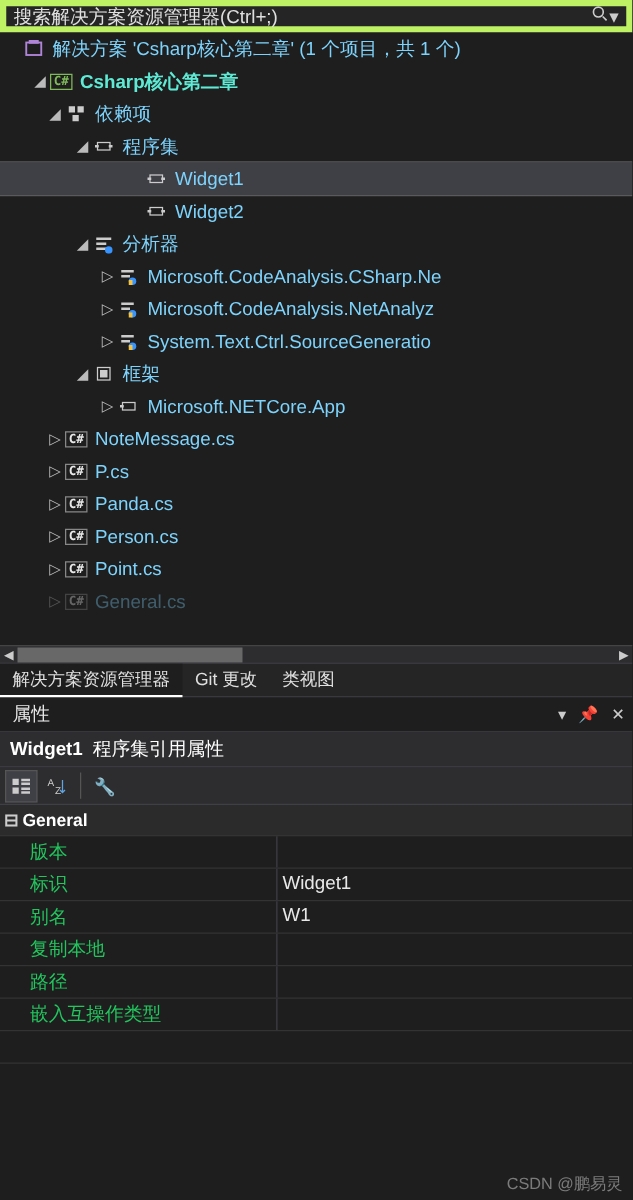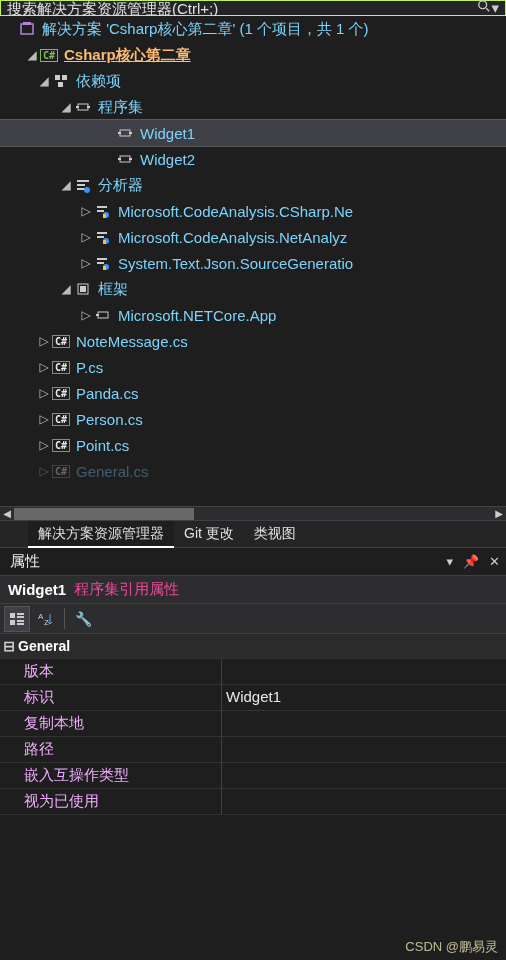--- a/index.html
+++ b/index.html
@@ -11,22 +11,22 @@
       font-size: 14px;
       color: #ccc;
       overflow: hidden;
       display: flex;
       flex-direction: column;
     }
     .search-bar {
       display: flex;
       align-items: center;
       background: #252526;
-      border: 1px solid #bef264;
-      height: 16px;
+      border: 5px solid #bef264;
+      height: 26px;
       padding: 0 6px;
       margin: 0;
     }
     .search-input {
       flex: 1;
       background: transparent;
       border: none;
       color: #e0e0e0;
       font-size: 15px;
       outline: none;
@@ -74,21 +74,21 @@
       justify-content: center;
       width: 18px;
       height: 18px;
       flex-shrink: 0;
     }
     .tree-label {
       color: #7dd3fc;
       font-size: 15px;
       overflow: hidden;
     }
-    .tree-label.bold { font-weight: bold; color: #fdba74; text-decoration: underline; }
+    .tree-label.bold { font-weight: bold; color: #5eead4; }
     .indent { display: inline-block; flex-shrink: 0; }
     .i1 { width: 18px; }
     .i2 { width: 36px; }
     .i3 { width: 58px; }
     .i4 { width: 78px; }
     .i5 { width: 116px; }
     .cs-badge {
       border: 1px solid #7fba5a;
       color: #7fba5a;
       font-size: 10px;
@@ -97,21 +97,20 @@
       font-family: monospace;
     }
     .cs-badge.white { color: #e8e8e8; border-color: #888; }
     .tabs-bar {
       display: flex;
       background: #252526;
       border-top: 1px solid #3f3f46;
       border-bottom: 1px solid #3f3f46;
       height: 28px;
       align-items: stretch;
-      padding-left: 28px;
     }
     .tab {
       padding: 4px 10px;
       color: #e0e0e0;
       font-size: 14px;
       cursor: pointer;
       display: flex;
       align-items: center;
     }
     .tab.active {
@@ -141,21 +140,21 @@
     .props-ctrls span { cursor: pointer; }
     .props-subheader {
       display: flex;
       align-items: center;
       padding: 4px 8px;
       background: #2d2d30;
       border-bottom: 1px solid #3f3f46;
       height: 28px;
     }
     .props-name { font-weight: bold; color: #fff; font-size: 15px; margin-right: 8px; }
-    .props-type { color: #ec4899; font-size: 15px; }
+    .props-type { color: #ffffff; font-size: 15px; }
     .props-toolbar {
       display: flex;
       background: #2d2d30;
       border-bottom: 1px solid #3f3f46;
       height: 30px;
       padding: 2px 4px;
       gap: 2px;
     }
     .tbtn {
       width: 26px;
@@ -189,38 +188,38 @@
       color: #ccc;
     }
     .prop-row {
       display: flex;
       height: 26px;
       border-bottom: 1px solid #333;
     }
     .prop-label {
       width: 222px;
       padding: 3px 0 3px 24px;
-      color: #f0abfc;
+      color: #22c55e;
       border-right: 1px solid #3f3f46;
       font-size: 15px;
       flex-shrink: 0;
     }
     .prop-value {
       flex: 1;
       padding: 3px 4px;
       color: #e8e8e8;
       font-size: 15px;
       white-space: nowrap;
       overflow: hidden;
     }
     .watermark {
       position: absolute;
       bottom: 4px;
       right: 8px;
-      color: #fef9c3;
+      color: #a3a3a3;
       font-size: 13px;
       opacity: 0.7;
     }
     .top-scroll {
       height: 14px;
       background: #2d2d30;
       border-top: 1px solid #444;
       display: flex;
       align-items: center;
     }
@@ -359,21 +358,21 @@
     <span class="indent i4"></span>
     <span class="expander">▷</span>
     <span class="tree-icon">
         <svg width="16" height="16">
           <rect x="2" y="3" width="10" height="2" fill="#ccc"></rect>
           <rect x="2" y="7" width="7" height="2" fill="#ccc"></rect>
           <circle cx="11" cy="12" r="3" fill="#3794ff"></circle>
           <rect x="8" y="11" width="3" height="4" fill="#f5c242"></rect>
         </svg>
       </span>
-    <span class="tree-label">System.Text.Json.SourceGeneratio</span>
+    <span class="tree-label">System.Text.Ctrl.SourceGeneratio</span>
   </div>
 
   <div class="tree-row">
     <span class="indent i3"></span>
     <span class="expander">◢</span>
     <span class="tree-icon">
         <svg width="16" height="16">
           <rect x="3" y="3" width="10" height="10" fill="none" stroke="#ccc"></rect>
           <rect x="5" y="5" width="6" height="6" fill="#ccc"></rect>
         </svg>
@@ -501,30 +500,33 @@
   <div id="prop-rows">
       <div class="prop-row">
         <div class="prop-label">版本</div>
         <div class="prop-value"></div>
       </div>
       <div class="prop-row">
         <div class="prop-label">标识</div>
         <div class="prop-value">Widget1</div>
       </div>
       <div class="prop-row">
+        <div class="prop-label">别名</div>
+        <div class="prop-value">W1</div>
+      </div>
+      <div class="prop-row">
         <div class="prop-label">复制本地</div>
         <div class="prop-value"></div>
       </div>
       <div class="prop-row">
         <div class="prop-label">路径</div>
       </div>
       <div class="prop-row">
         <div class="prop-label">嵌入互操作类型</div>
         <div class="prop-value"></div>
       </div>
       <div class="prop-row">
-        <div class="prop-label">视为已使用</div>
         <div class="prop-value"></div>
       </div>
     </div>
 </div>
 
 <div class="watermark">CSDN @鹏易灵</div>
 
 </body></html>

